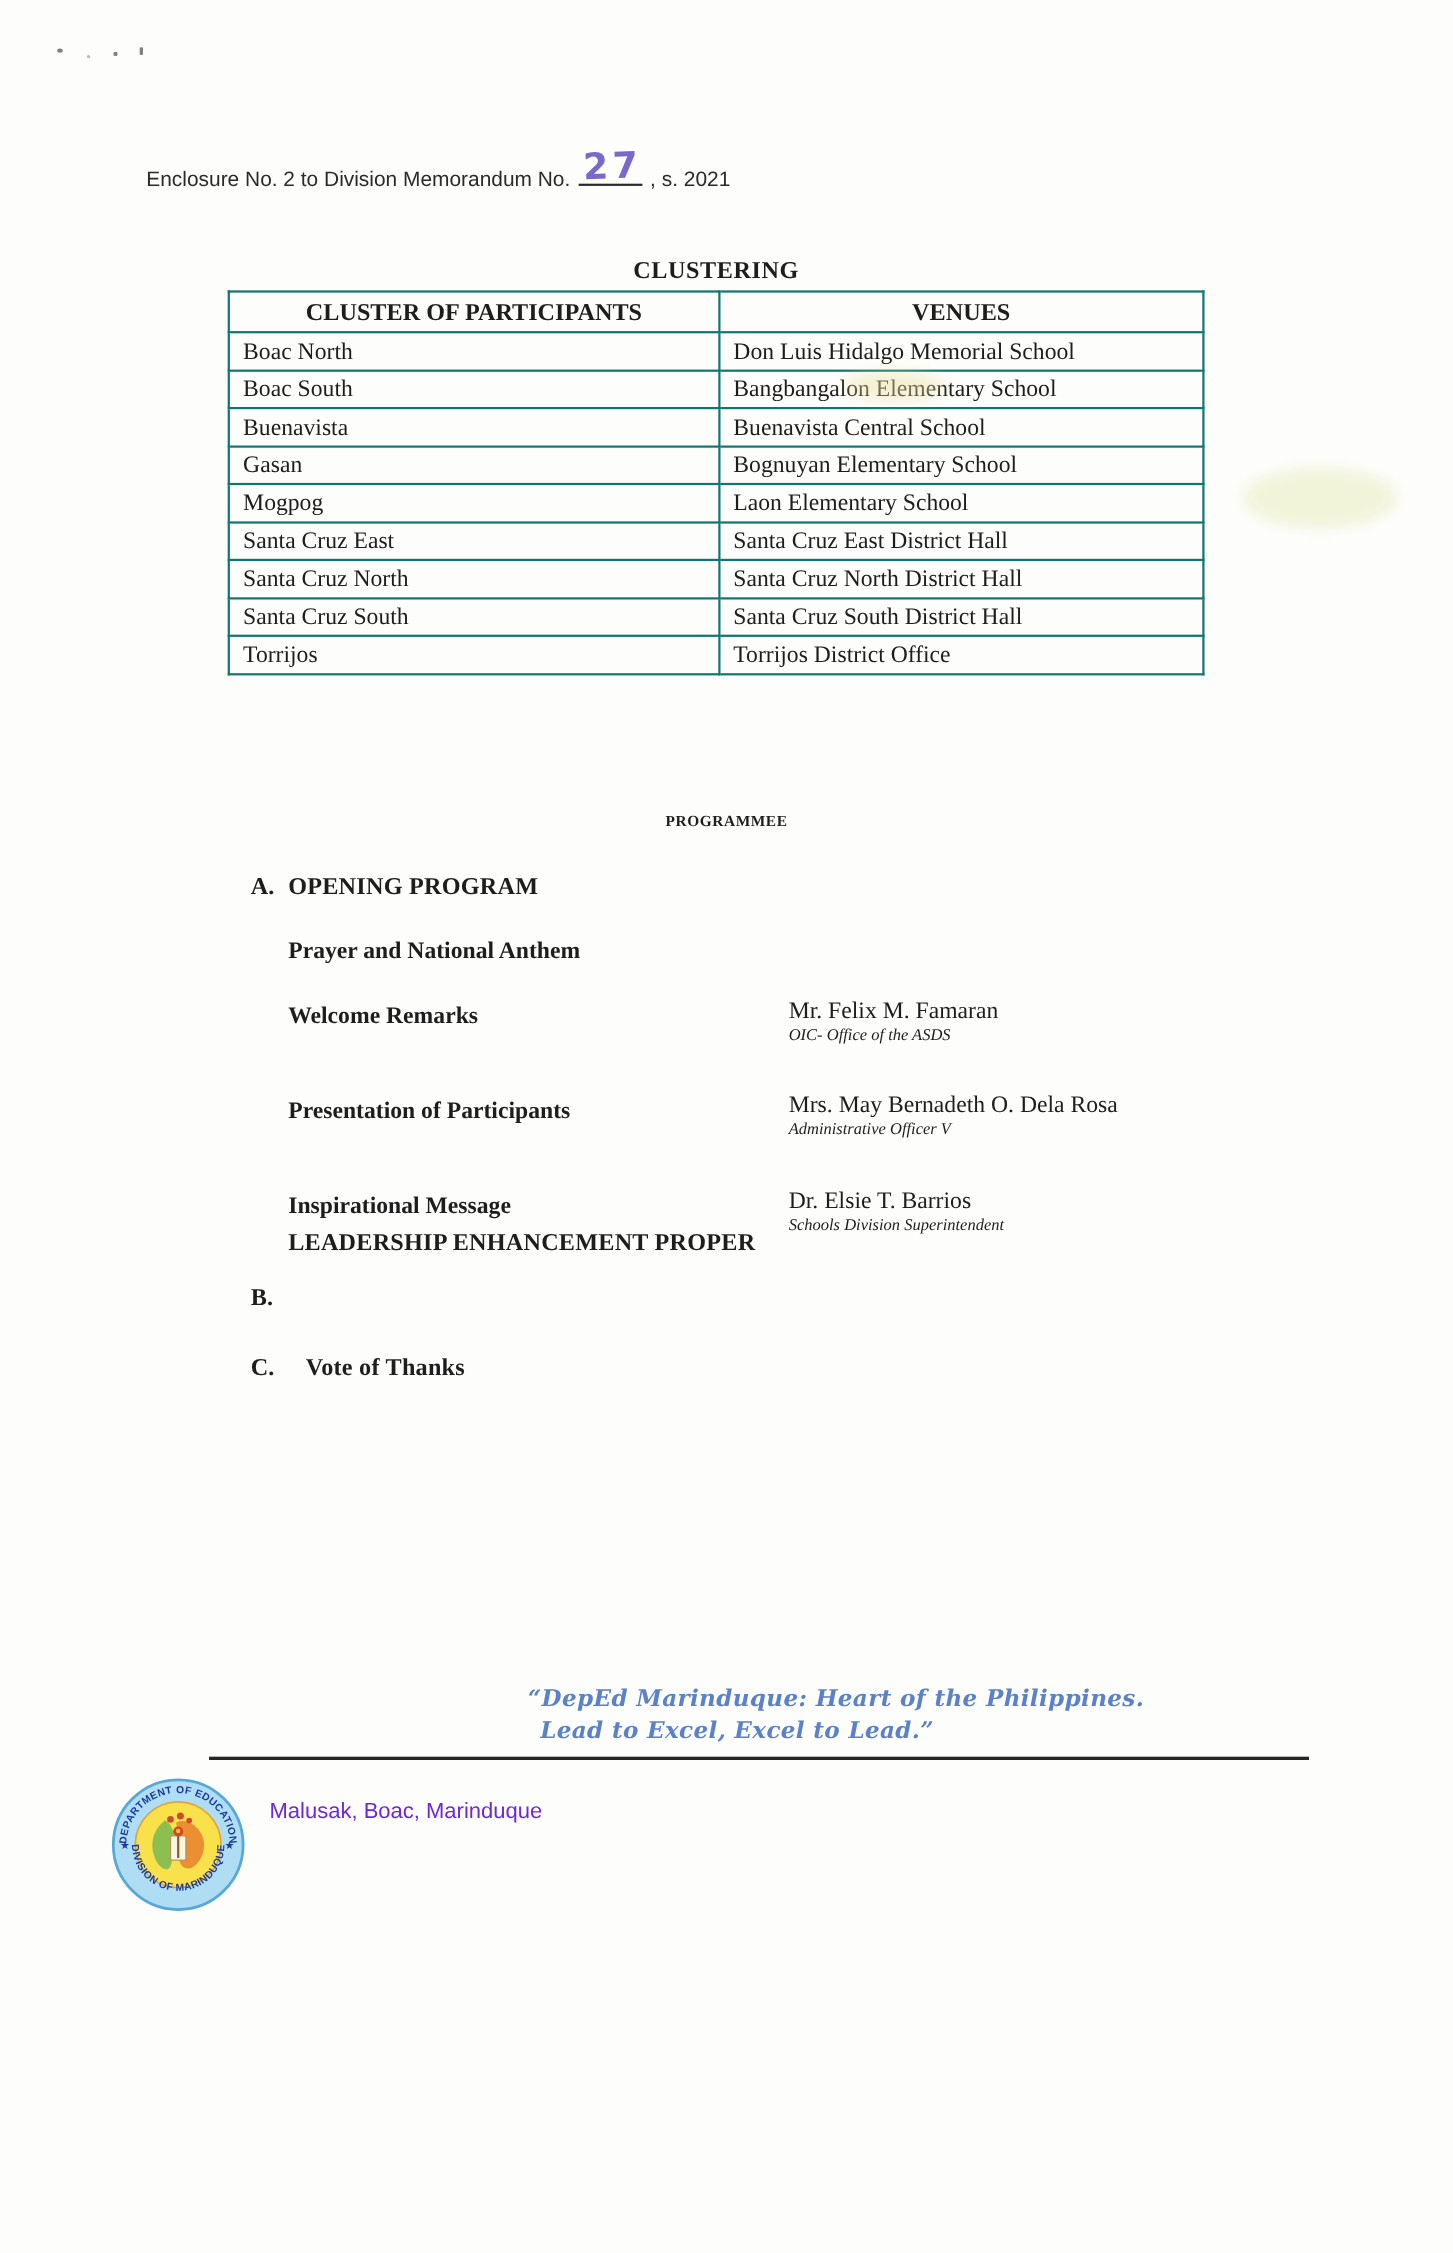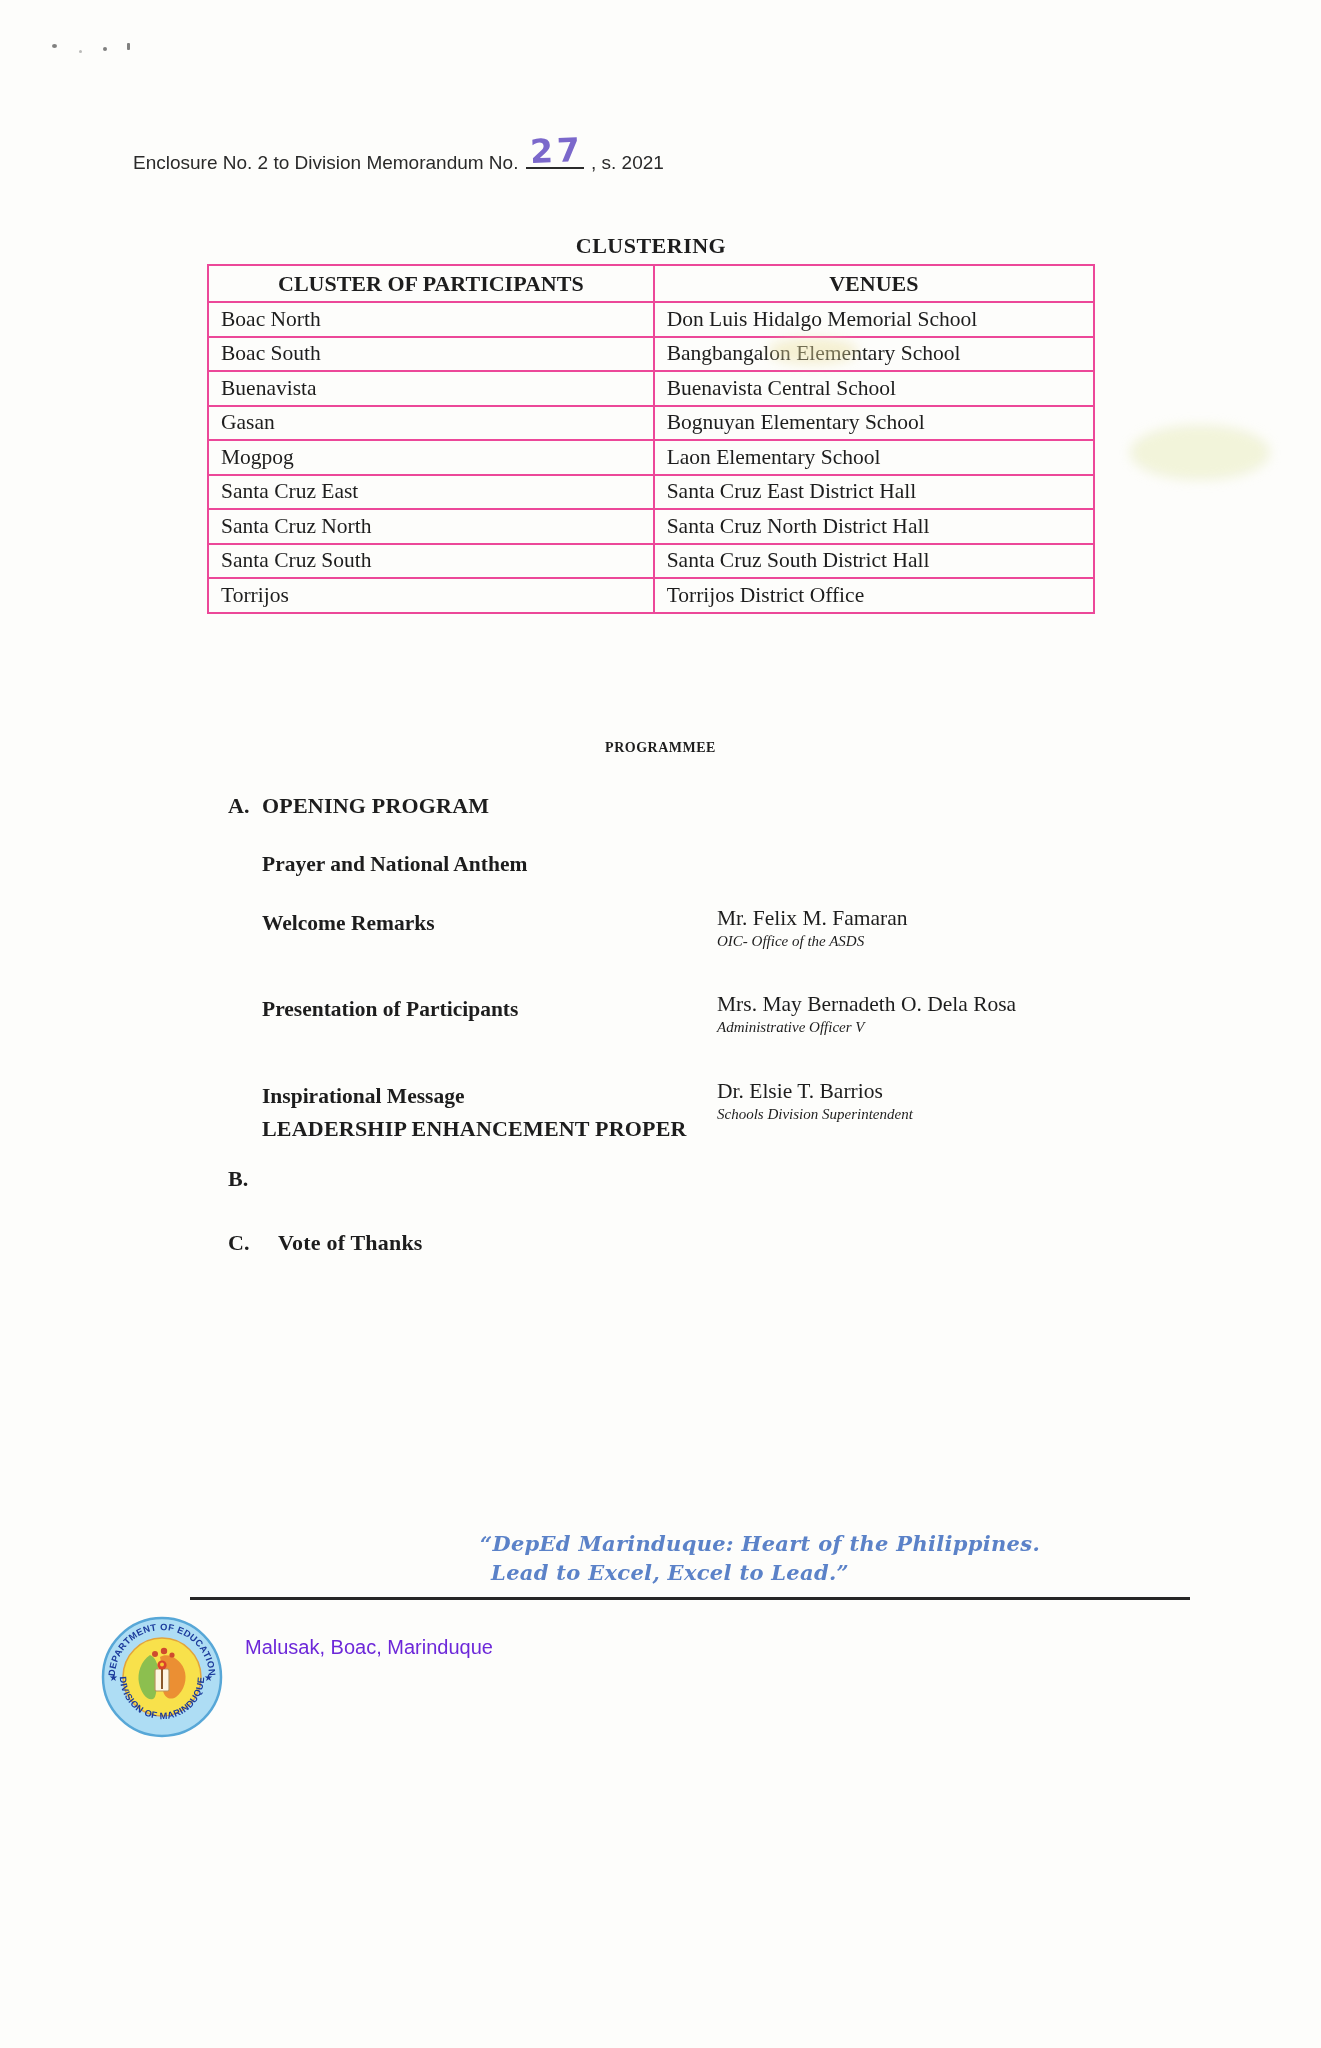--- a/index.html
+++ b/index.html
@@ -15,21 +15,21 @@
   .enc-blank { display:inline-block; width:58px; height:1em; border-bottom:2px solid #2b2b2b; position:relative; vertical-align:baseline; margin:0 2px; }
   .enc-num {
     position:absolute; left:4px; bottom:0px;
     font-family:"DejaVu Sans", sans-serif; font-weight:bold; font-size:33px;
     color:#7b68cb; letter-spacing:4px; transform:rotate(-2deg); line-height:1;
   }
 
   
   .clustering-title { position:absolute; left:207px; top:233px; width:888px; text-align:center; font-size:22px; font-weight:bold; letter-spacing:.5px; }
   table.clustering { position:absolute; left:207px; top:264px; width:888px; border-collapse:collapse; table-layout:fixed; font-size:21.5px; }
-  table.clustering th, table.clustering td { border:2px solid #ec4899; }
+  table.clustering th, table.clustering td { border:2px solid #0f766e; }
   table.clustering th { height:33px; font-size:22px; font-weight:bold; text-align:center; padding:1px 4px; }
   table.clustering td { height:30.5px; padding:1px 12px; font-weight:normal; }
   .smudge { position:absolute; border-radius:50%; filter:blur(6px); pointer-events:none; }
 
   
   .prog-title { position:absolute; left:0px; top:740px; width:1321px; text-align:center; font-size:14px; font-weight:bold; letter-spacing:.5px; }
   .sec-label { position:absolute; left:228px; font-size:22px; font-weight:bold; }
   .sec-title { position:absolute; left:262px; font-size:22px; font-weight:bold; letter-spacing:.2px; }
   .item-label { position:absolute; left:262px; font-size:21.5px; font-weight:bold; }
   .person { position:absolute; left:717px; font-size:21.5px; }

